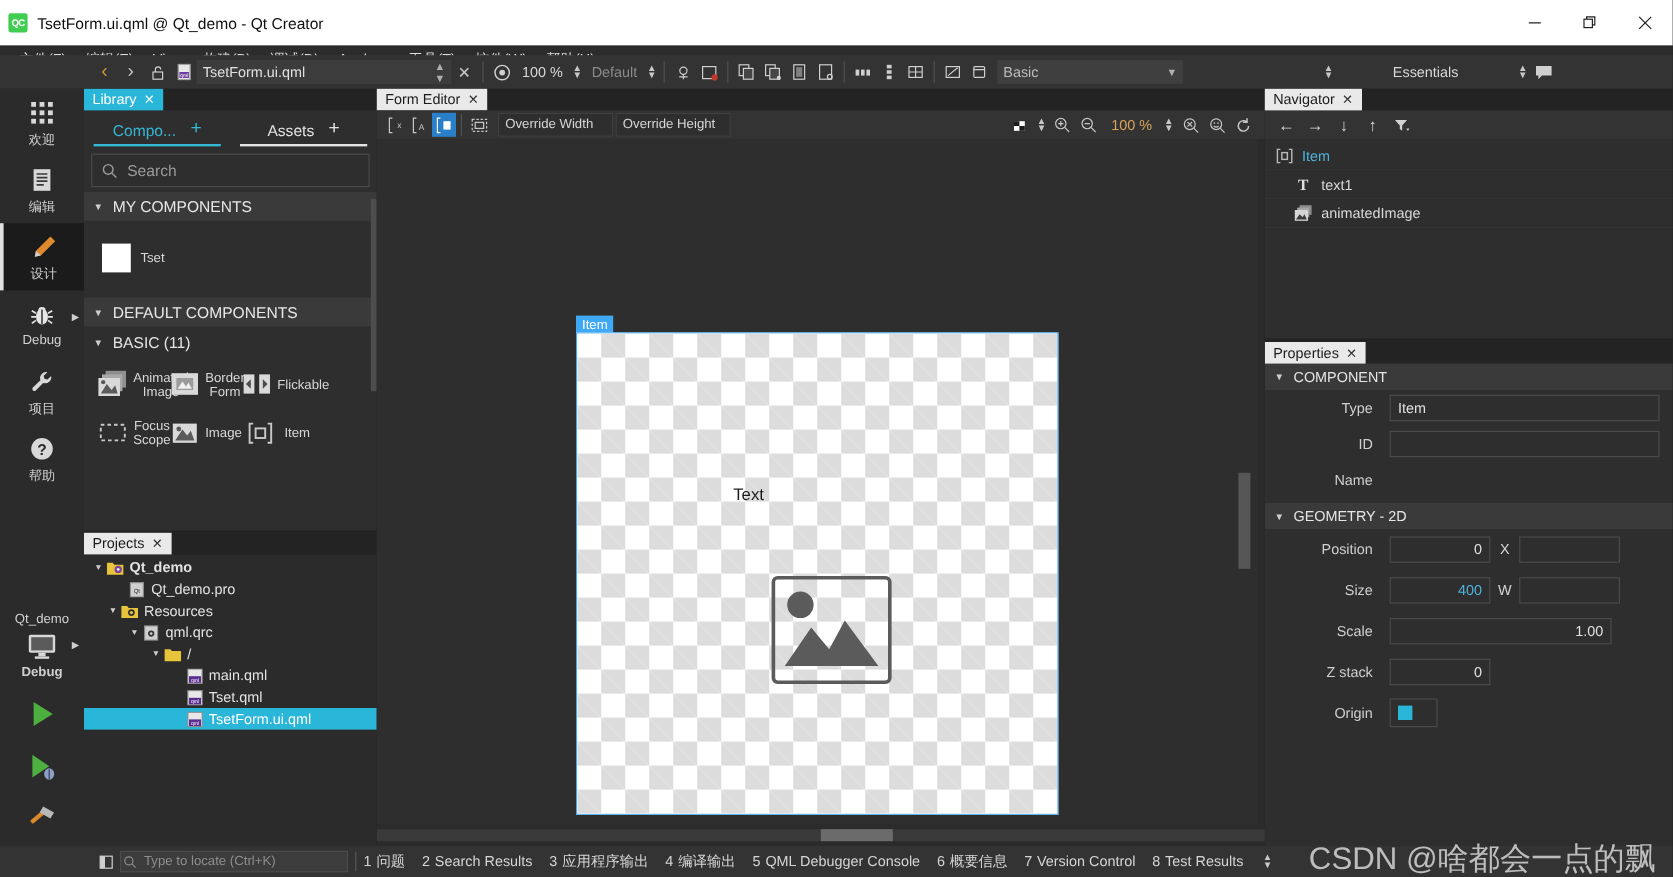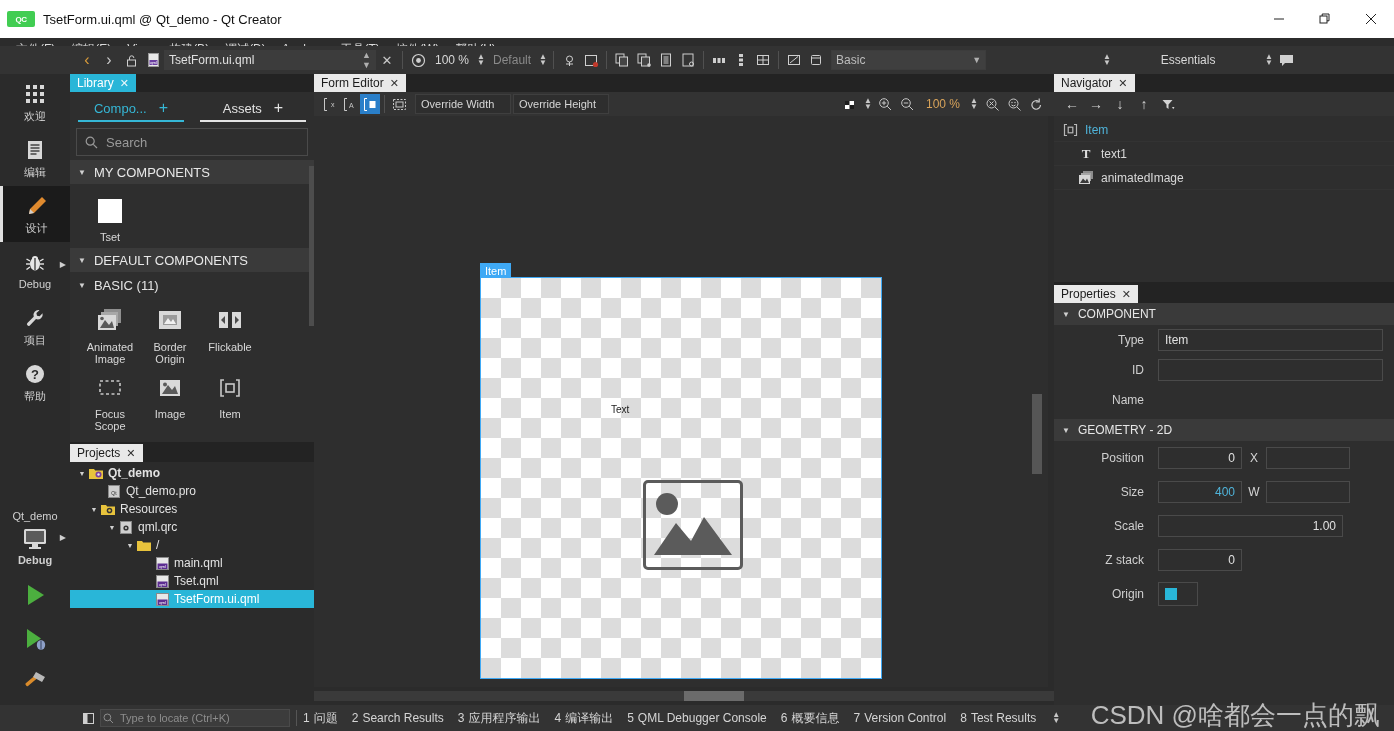--- a/index.html
+++ b/index.html
@@ -11,21 +11,21 @@
     -webkit-font-smoothing: antialiased;
   }
   .app { position: relative; width: 1394px; height: 731px; }
 
   
   .titlebar {
     position: absolute; left: 0; top: 0; width: 1394px; height: 38px;
     background: #ffffff; display: flex; align-items: center;
   }
   .title-logo {
-    width: 28px; height: 16px; margin-left: 7px; margin-right: 8px;
+    width: 16px; height: 16px; margin-left: 7px; margin-right: 8px;
     background: #41cd52; border-radius: 2px;
     color: #ffffff; font-size: 8px; font-weight: bold;
     display: flex; align-items: center; justify-content: center;
     letter-spacing: -0.5px; flex: none;
   }
   .title-text { font-size: 13px; color: #111; white-space: nowrap; }
   .win-controls { margin-left: auto; display: flex; height: 38px; }
   .win-btn {
     width: 46px; height: 38px; display: flex; align-items: center; justify-content: center;
     color: #222;
@@ -107,21 +107,21 @@
     margin: 4px 6px; height: 28px; background: #2e2e2e; border: 1px solid #4a4a4a;
     display: flex; align-items: center; gap: 8px; padding: 0 8px;
     font-size: 13px; color: #9a9a9a;
   }
   .section-hdr {
     height: 24px; background: #3a3a3a; display: flex; align-items: center; gap: 8px;
     padding-left: 8px; font-size: 13px; color: #e8e8e8; margin-top: 2px;
   }
   .caret-dn { font-size: 8px; color: #cfcfcf; }
   .comp-grid { display: flex; flex-wrap: wrap; padding: 6px 0 4px 10px; }
-  .comp-cell { width: 60px; display: flex; flex-direction: column; align-items: center; gap: 3px; margin-bottom: 6px;}
+  .comp-cell { width: 60px; display: flex; flex-direction: row; align-items: center; gap: 3px; margin-bottom: 6px;}
   .comp-cell .ico { width: 34px; height: 34px; display: flex; align-items: center; justify-content: center; }
   .comp-cell .nm { font-size: 11px; color: #d8d8d8; text-align: center; line-height: 12px; }
   .lib-scroll { position: absolute; right: 0px; top: 92px; width: 5px; height: 160px; background: #4d4d4d; }
 
   
   .projpanel {
     position: absolute; left: 70px; top: 444px; width: 244px; height: 261px;
     background: #2b2b2b;
   }
   .tree { padding-top: 2px; font-size: 12px; color: #e2e2e2; }
@@ -153,21 +153,21 @@
       linear-gradient(45deg, #dcdcdc 25%, transparent 25%, transparent 75%, #dcdcdc 75%),
       linear-gradient(45deg, #dcdcdc 25%, transparent 25%, transparent 75%, #dcdcdc 75%);
     background-size: 40px 40px;
     background-position: 0 0, 20px 20px;
     background-color: #ffffff;
   }
   .item-label {
     position: absolute; left: 166px; top: 147px; height: 15px; background: #3fa9f5;
     color: #ffffff; font-size: 11px; padding: 0 5px; display: flex; align-items: center;
   }
-  .canvas-text { position: absolute; left: 130px; top: 126px; font-size: 10px; color: #1c1c1c; }
+  .canvas-text { position: absolute; left: 130px; top: 126px; font-size: 14px; color: #1c1c1c; }
   .img-ph { position: absolute; left: 162px; top: 202px; width: 100px; height: 90px;
             border: 3px solid #5b5b5b; border-radius: 5px; background: transparent; }
 
   
   .navpanel { position: absolute; left: 1054px; top: 74px; width: 340px; height: 208px; background: #2e2e2e; }
   .nav-toolbar { height: 24px; background: #333333; display: flex; align-items: center; gap: 4px; padding-left: 8px; }
   .nav-toolbar .ni { width: 20px; height: 20px; display:flex; align-items:center; justify-content:center;
                      color: #d3d3d3; font-size: 14px; }
   .nav-rows { padding-top: 2px; }
   .nav-row { height: 24px; display: flex; align-items: center; font-size: 12px; color: #d9d9d9;
@@ -560,21 +560,21 @@
       </div>
       <div class="comp-cell">
         <div class="ico">
           <svg width="28" height="28" viewBox="0 0 28 28">
             <rect x="3" y="4" width="22" height="18" fill="#d9d9d9"></rect>
             <rect x="7" y="8" width="14" height="10" fill="#9b9b9b"></rect>
             <polygon points="8,17 12,11 15,15 17,12 20,17" fill="#f0f0f0"></polygon>
           </svg>
         </div>
         <div class="nm" style="white-space:pre-line;">Border
-Origin</div>
+Form</div>
       </div>
       <div class="comp-cell">
         <div class="ico">
           <svg width="28" height="28" viewBox="0 0 28 28">
             <rect x="3" y="5" width="9" height="16" fill="#d9d9d9"></rect>
             <rect x="16" y="5" width="9" height="16" fill="#d9d9d9"></rect>
             <polygon points="9,9 5,13 9,17" fill="#4a4a4a"></polygon>
             <polygon points="19,9 23,13 19,17" fill="#4a4a4a"></polygon>
           </svg>
         </div>

